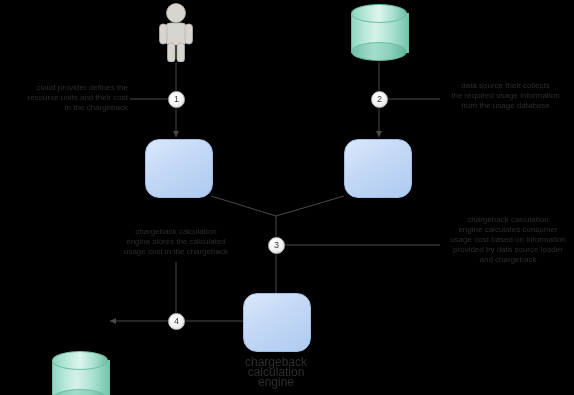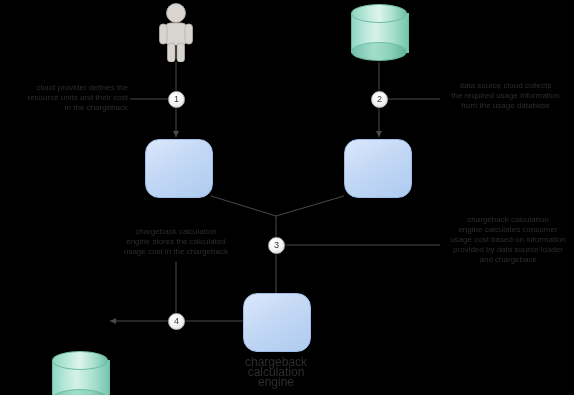--- a/index.html
+++ b/index.html
@@ -179,21 +179,21 @@
   <div class="step-circle" style="left:371px; top:91px;">2</div>
 
   <div class="step-circle" style="left:268px; top:237px;">3</div>
 
   <div class="step-circle" style="left:168px; top:313px;">4</div>
 
   <div class="note note-right" style="left:0px; top:83px; width:128px;">cloud provider defines the
 resource units and their cost
 in the chargeback</div>
 
-  <div class="note note-center" style="left:437px; top:81px; width:137px;">data source cloud collects
+  <div class="note note-center" style="left:437px; top:81px; width:137px;">data source their collects
 the required usage information
 from the usage database</div>
 
   <div class="note note-center" style="left:442px; top:215px; width:132px;">chargeback calculation
 engine calculates consumer
 usage cost based on information
 provided by data source loader
 and chargeback</div>
 
   <div class="note note-center" style="left:100px; top:227px; width:152px;">chargeback calculation

